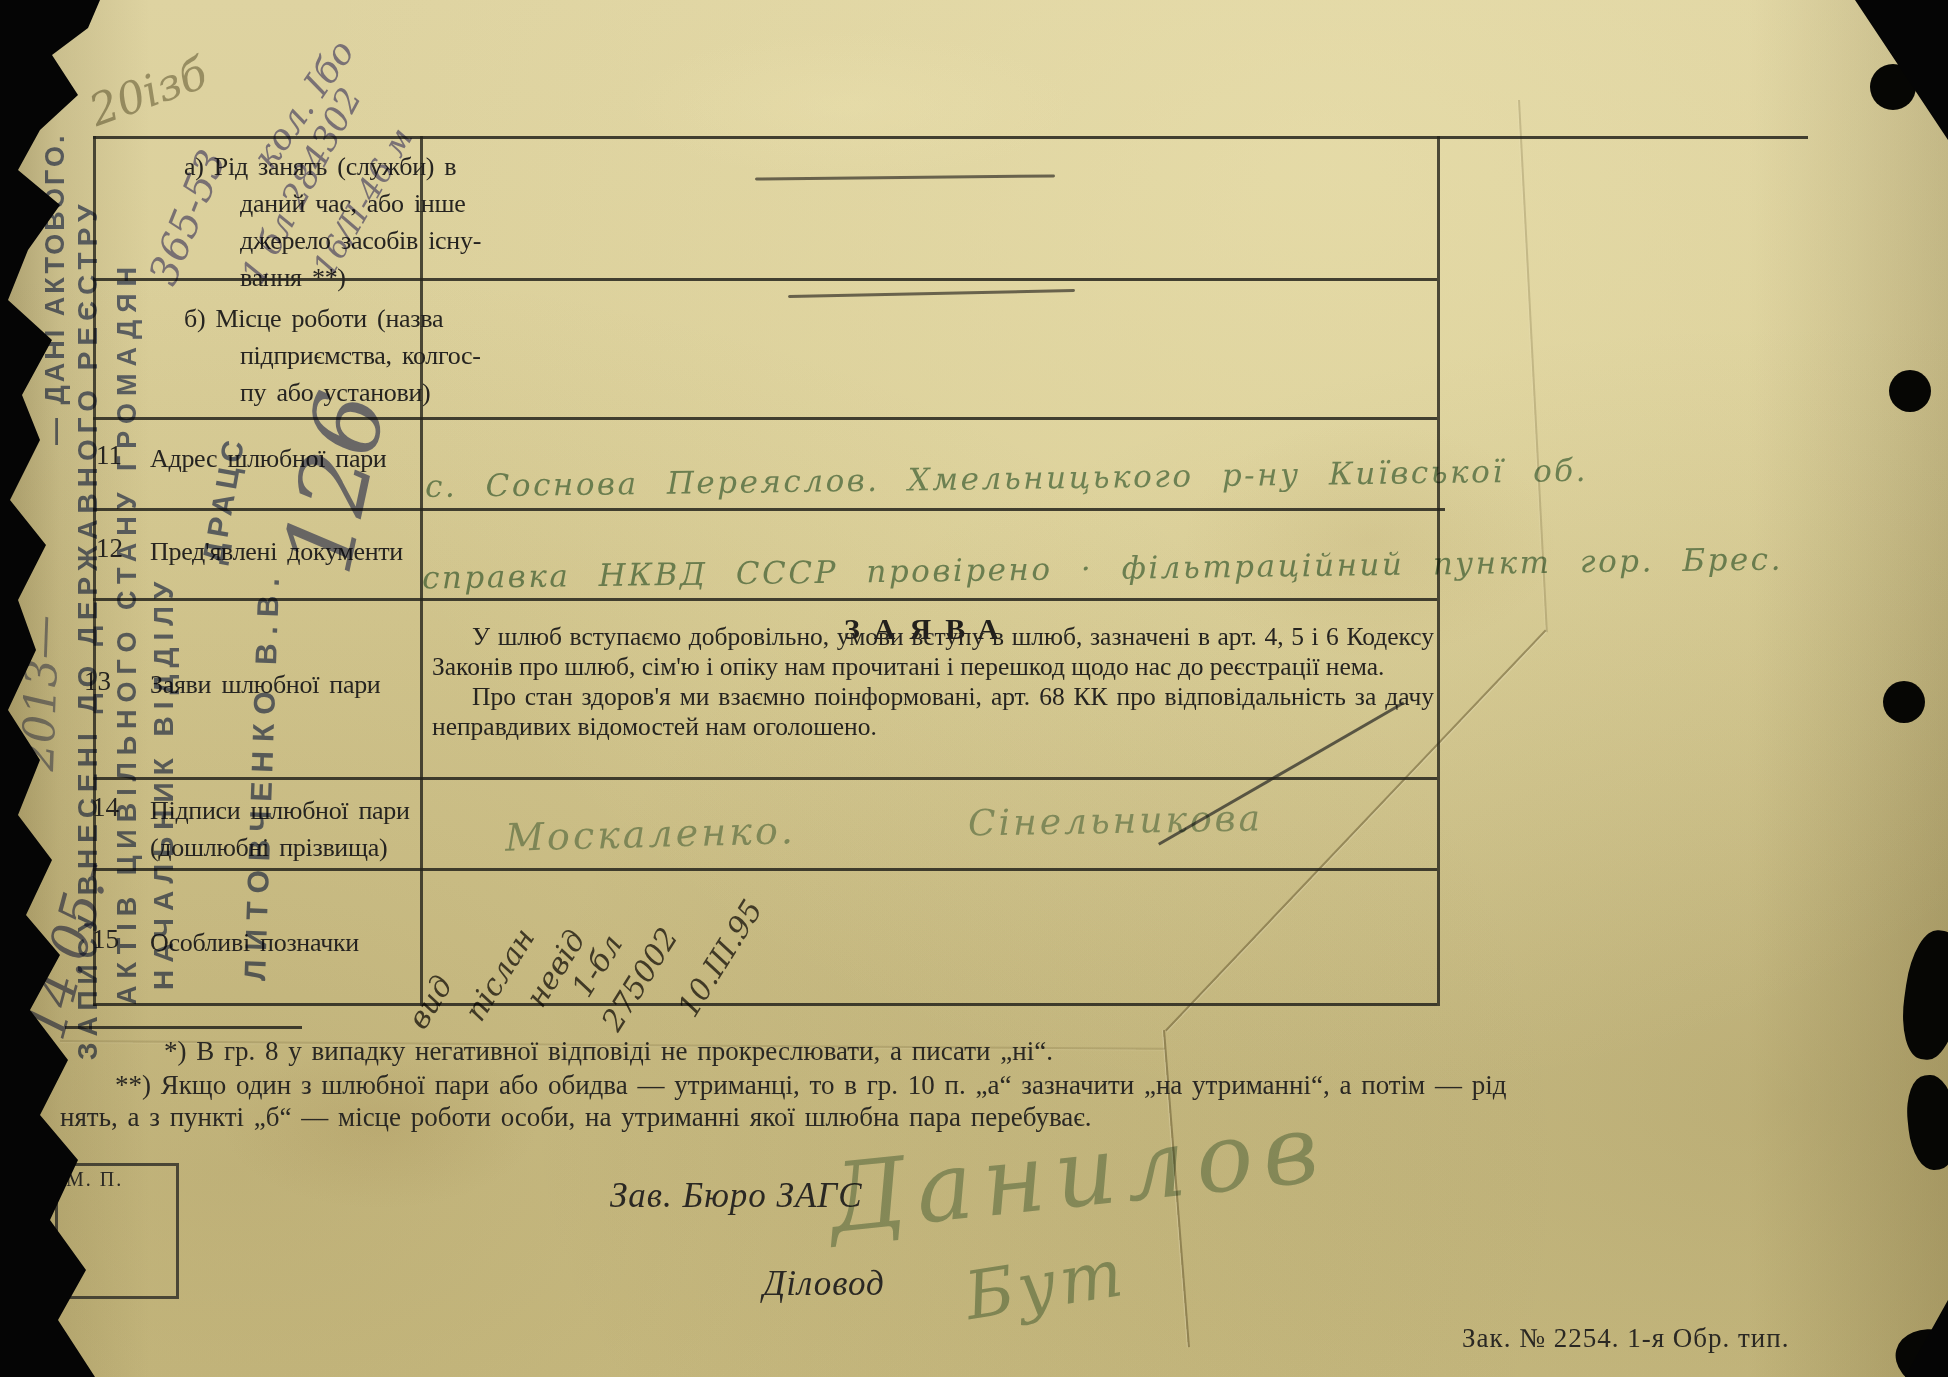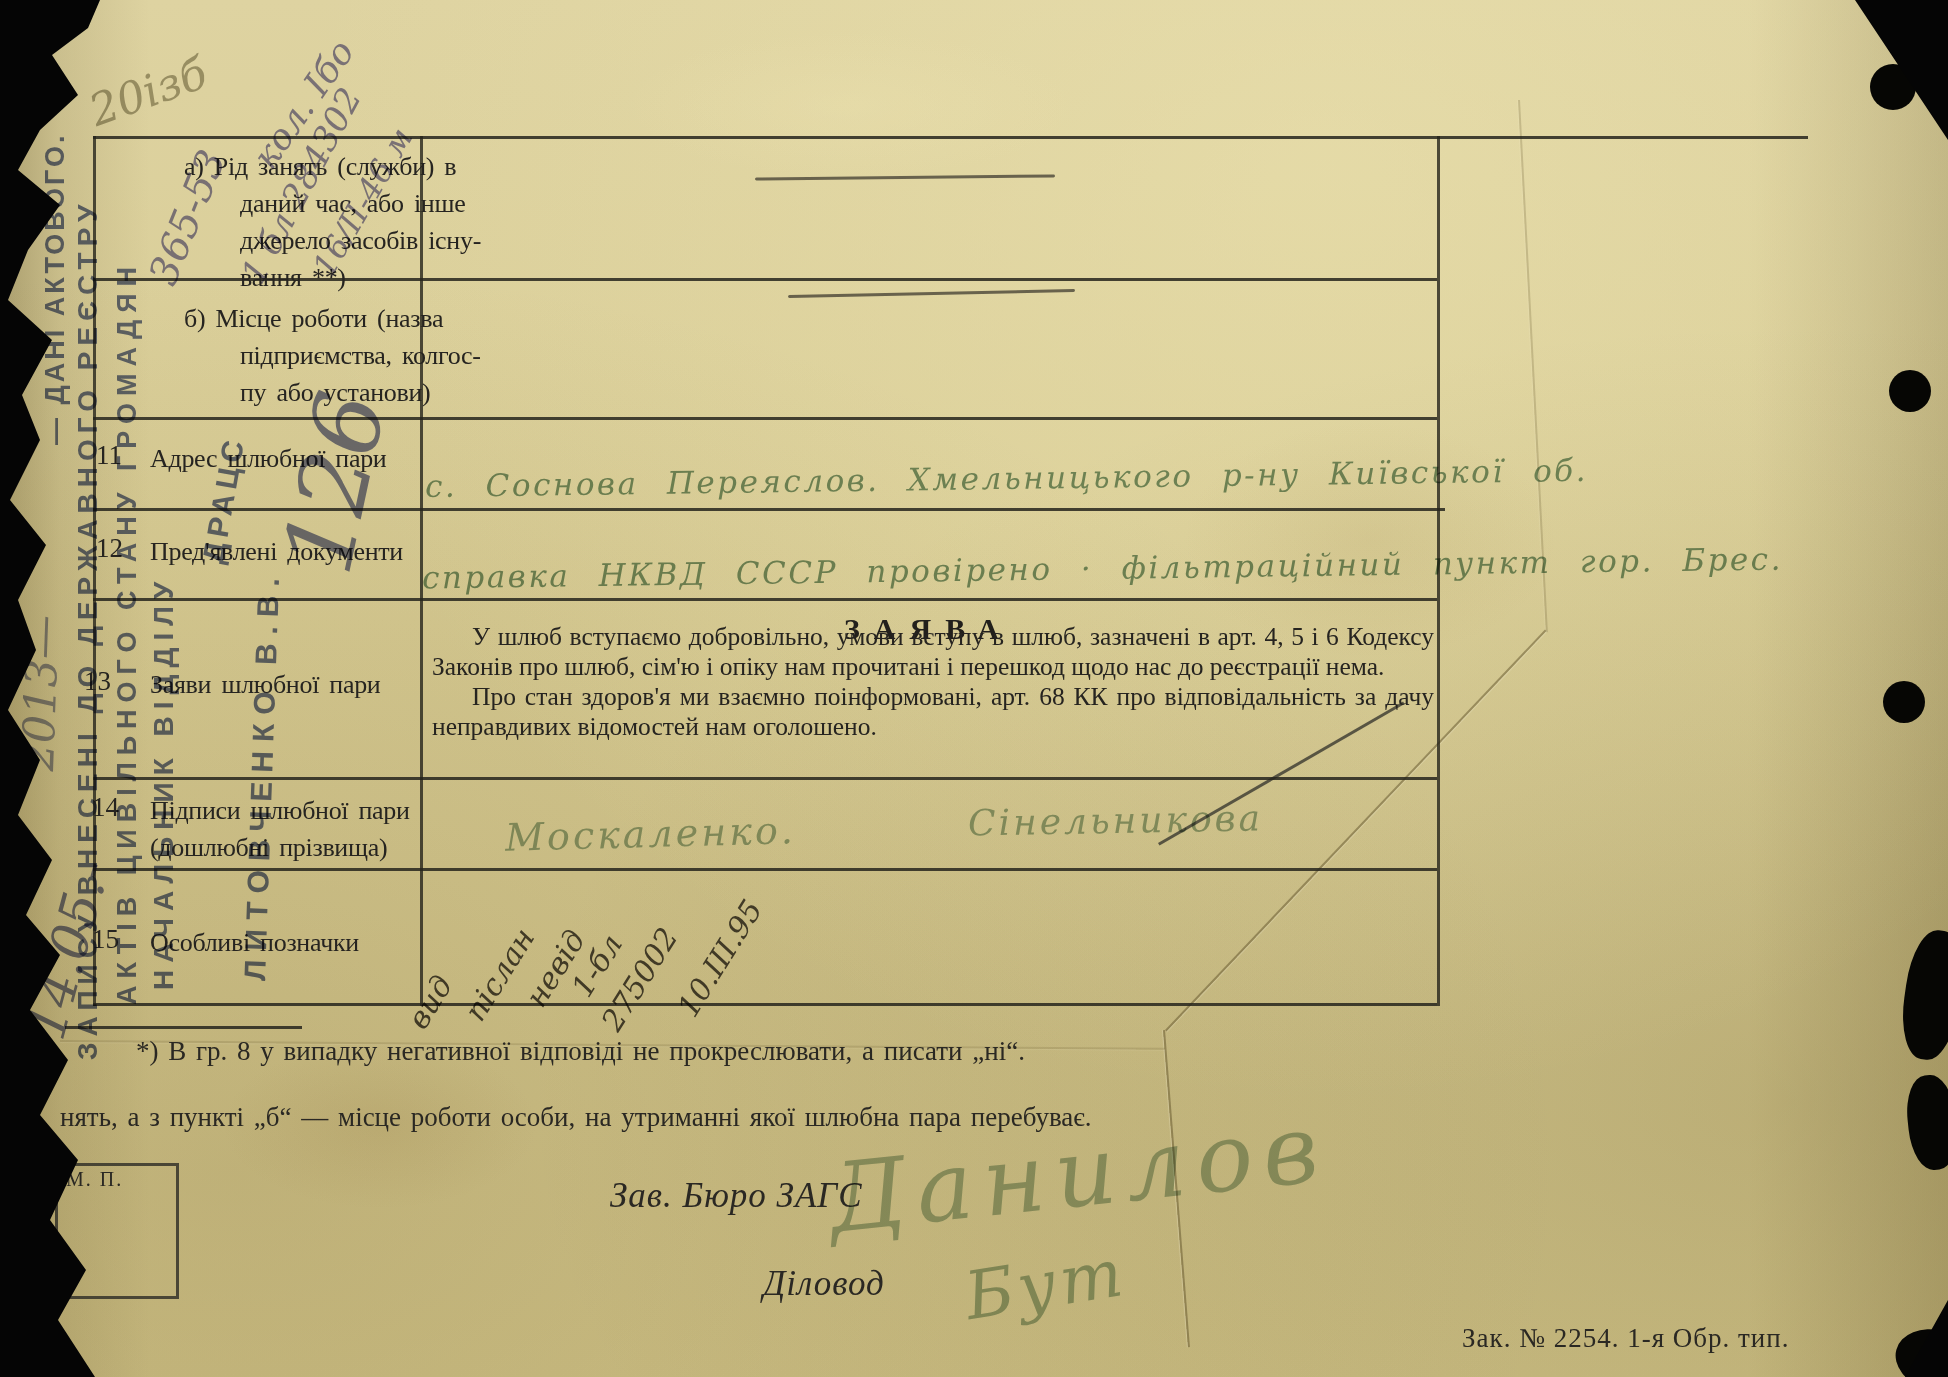--- a/index.html
+++ b/index.html
@@ -120,21 +120,22 @@
     <div class="abs ink green sig" style="left:505px;top:812px;transform:rotate(-1.5deg);">Москаленко.</div>
     <div class="abs ink green sig" style="left:968px;top:800px;font-size:36px;transform:rotate(-1deg);">Сінельникова</div>
 
     <div class="abs ink sm" style="left:430px;top:1000px;">вид</div>
     <div class="abs ink sm" style="left:487px;top:992px;">післан</div>
     <div class="abs ink sm" style="left:548px;top:978px;">невід</div>
     <div class="abs ink sm" style="left:594px;top:968px;">1-бл</div>
     <div class="abs ink sm" style="left:624px;top:1002px;">275002</div>
     <div class="abs ink sm" style="left:700px;top:988px;">10.ІІІ.95</div>
 
-    <div class="abs fnote" style="left:136px;top:1036px;">*) В гр. 8 у випадку негативної відповіді не прокреслювати, а писати „ні“.</div>
+    <div class="abs fnote" style="left:164px;top:1036px;">*) В гр. 8 у випадку негативної відповіді не прокреслювати, а писати „ні“.</div>
+    <div class="abs fnote" style="left:115px;top:1070px;">**) Якщо один з шлюбної пари або обидва — утриманці, то в гр. 10 п. „а“ зазначити „на утриманні“, а потім — рід</div>
     <div class="abs fnote" style="left:60px;top:1102px;">нять, а з пункті „б“ — місце роботи особи, на утриманні якої шлюбна пара перебуває.</div>
 
     <div class="abs official" style="left:574px;top:1176px;margin-left:36px;">Зав. Бюро ЗАГС</div>
     <div class="abs ink green bigsig" style="left:828px;top:1118px;">Данилов</div>
     <div class="abs official" style="left:763px;top:1264px;">Діловод</div>
     <div class="abs ink green clerksig" style="left:965px;top:1246px;">Бут</div>
 
     <div class="sealbox" style="left:55px;top:1163px;width:118px;height:130px;">
       <div class="sealtxt" style="margin:2px 0 0 8px;">М. П.</div>
     </div>

